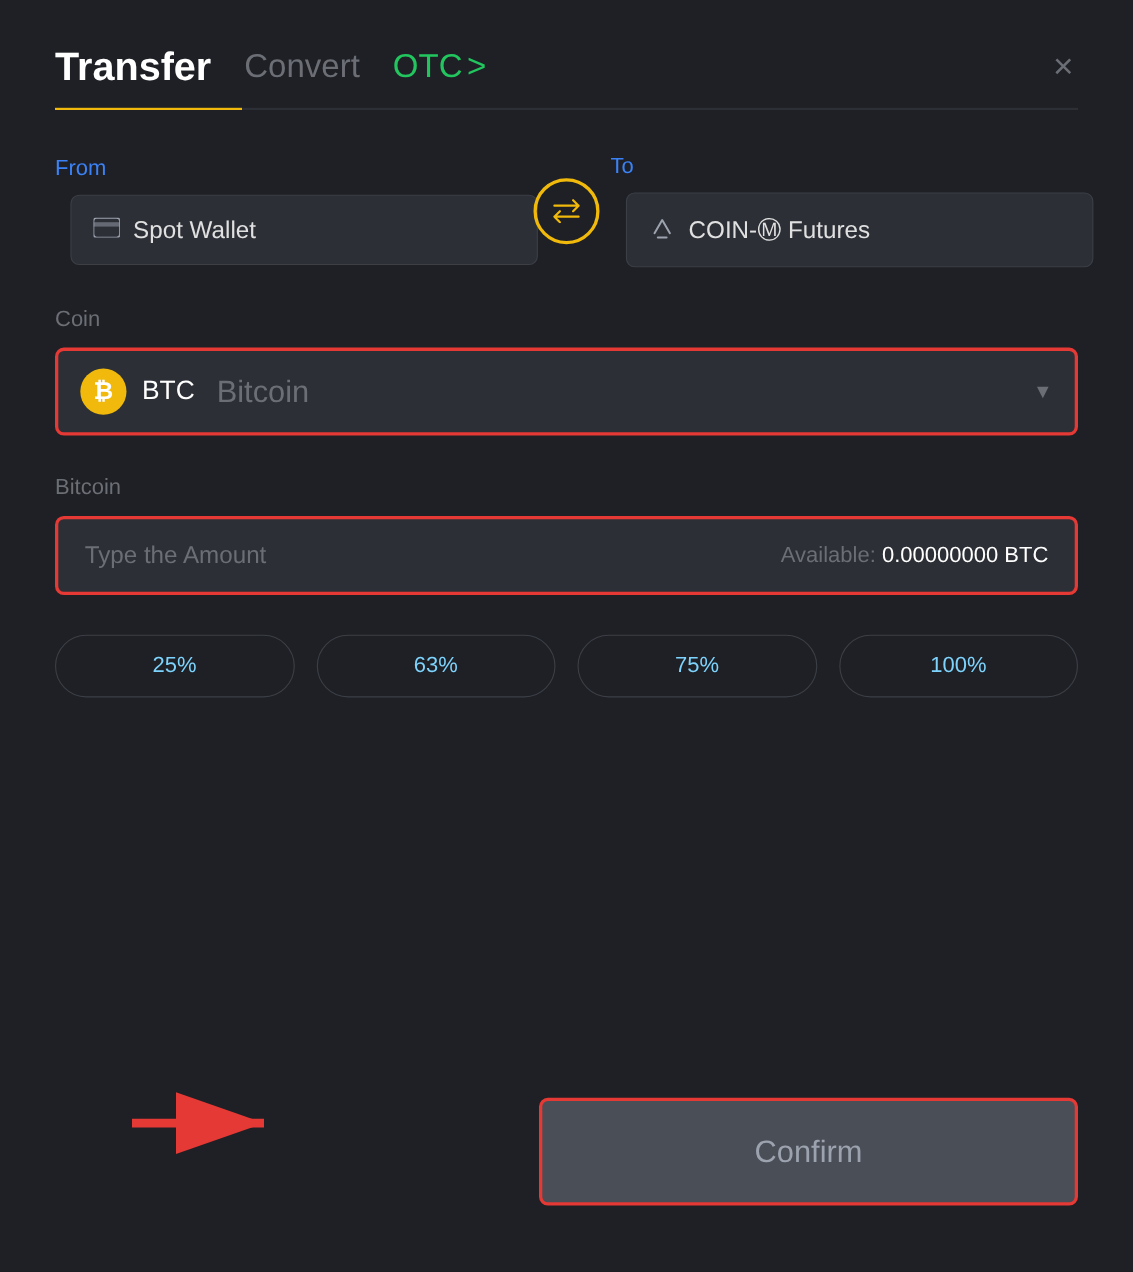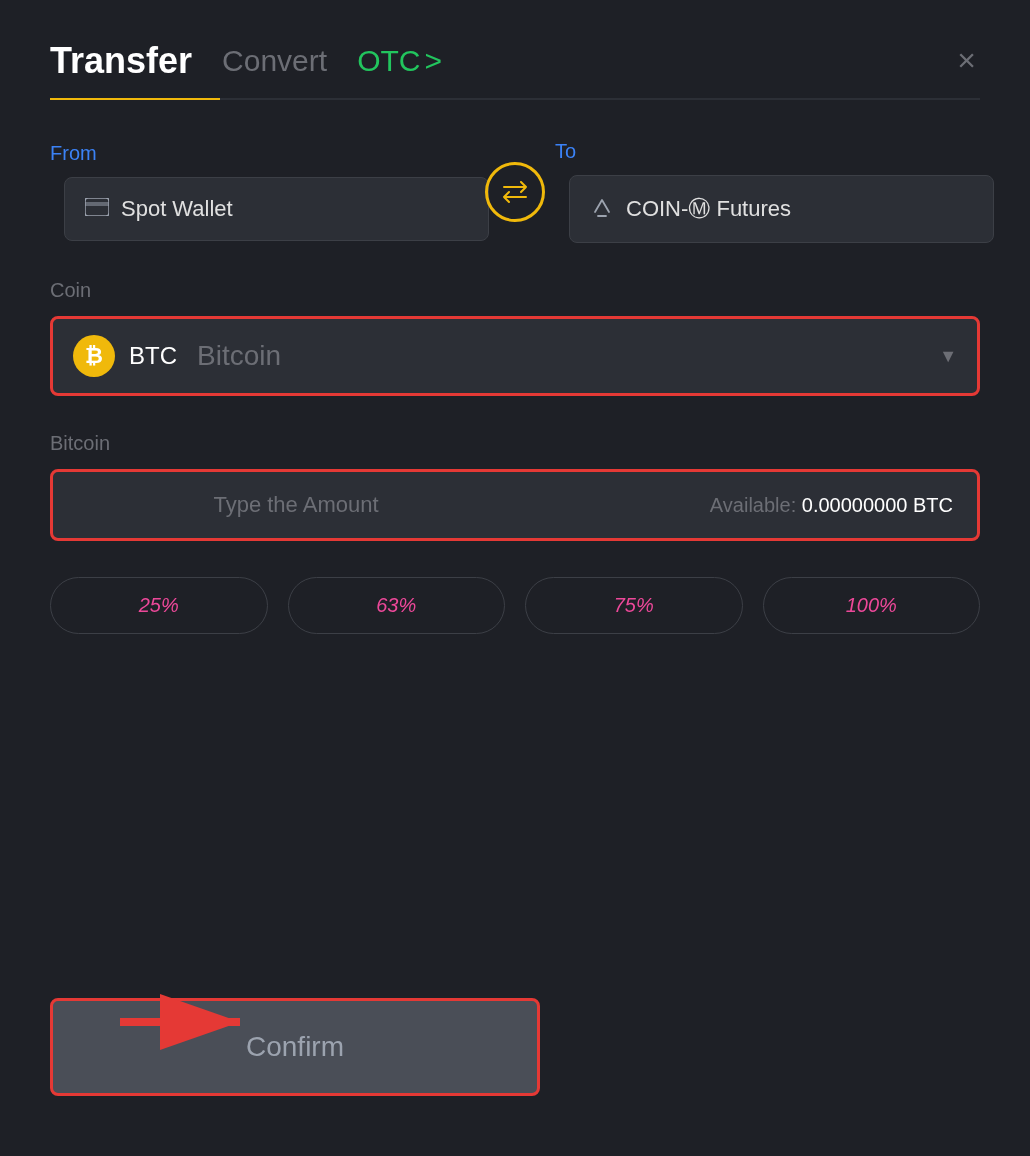--- a/index.html
+++ b/index.html
@@ -234,21 +234,20 @@
     }
 
     .amount-input {
       background: transparent;
       border: none;
       outline: none;
       font-size: 22px;
       color: #6c6e75;
       width: 50%;
       caret-color: #fff;
-      text-align: center;
     }
 
     .amount-input::placeholder {
       color: #6c6e75;
     }
 
     .available-text {
       font-size: 20px;
       color: #6c6e75;
     }
@@ -264,31 +263,30 @@
       margin-bottom: 60px;
     }
 
     .pct-btn {
       flex: 1;
       background: transparent;
       border: 1px solid #3c3f46;
       border-radius: 30px;
       padding: 16px 0;
       font-size: 20px;
-      color: #ec4899;
+      color: #7dd3fc;
       cursor: pointer;
       text-align: center;
-      font-style: italic;
     }
 
     
     .confirm-section {
       display: flex;
       align-items: center;
-      justify-content: flex-start;
+      justify-content: flex-end;
       gap: 0;
       margin-top: auto;
       position: relative;
     }
 
     .confirm-btn {
       background: #4a4e57;
       border: 3px solid #e53935;
       border-radius: 8px;
       padding: 30px 0;

